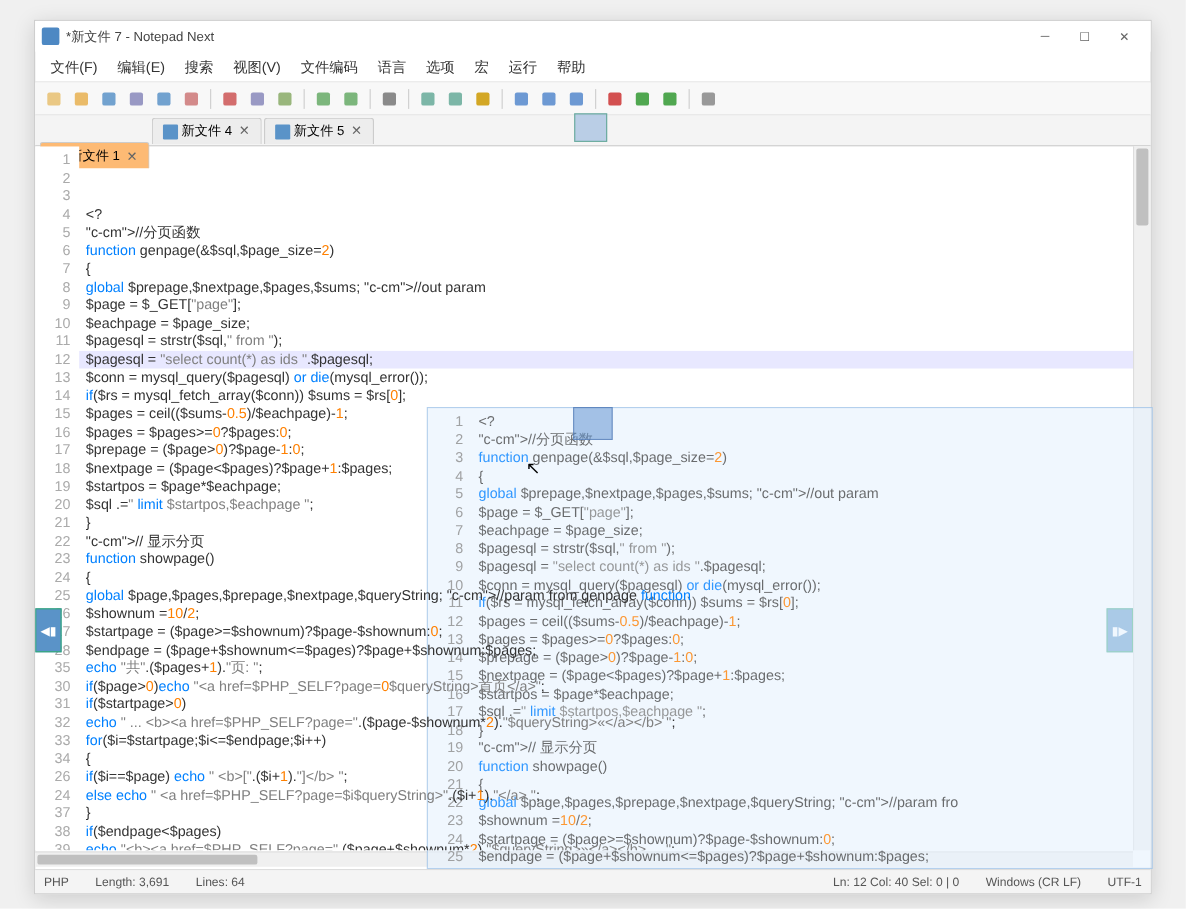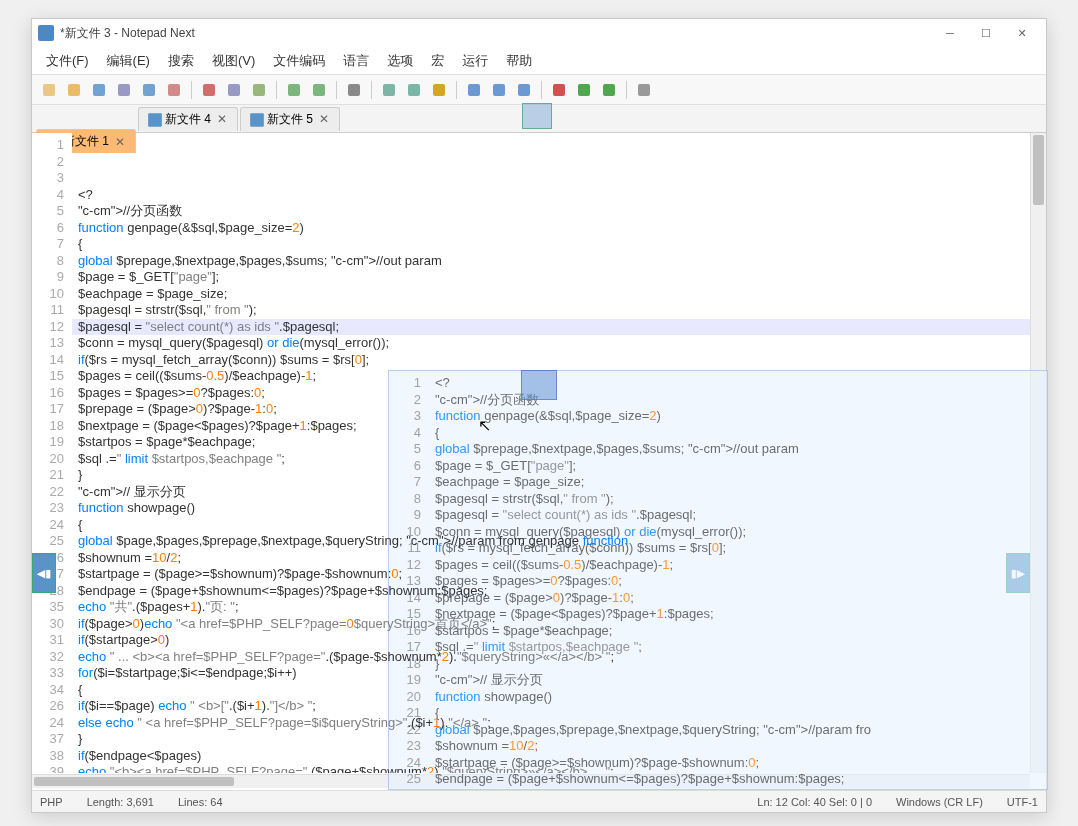--- a/index.html
+++ b/index.html
@@ -62,21 +62,21 @@
 
 svg { width: 16px; height: 16px; }
 </style>
 </head>
 <body>
 
 <div class="window">
 
   <div class="titlebar">
     <div class="app-icon"></div>
-    <div class="title-text">*新文件 3 - Notepad Next</div>
+    <div class="title-text">*新文件 7 - Notepad Next</div>
     <div class="win-btn">─</div>
     <div class="win-btn">☐</div>
     <div class="win-btn">✕</div>
   </div>
 
   <div class="menubar" id="menubar">
       <div class="menu-item">文件(F)</div>
       <div class="menu-item">编辑(E)</div>
       <div class="menu-item">搜索</div>
       <div class="menu-item">视图(V)</div>

